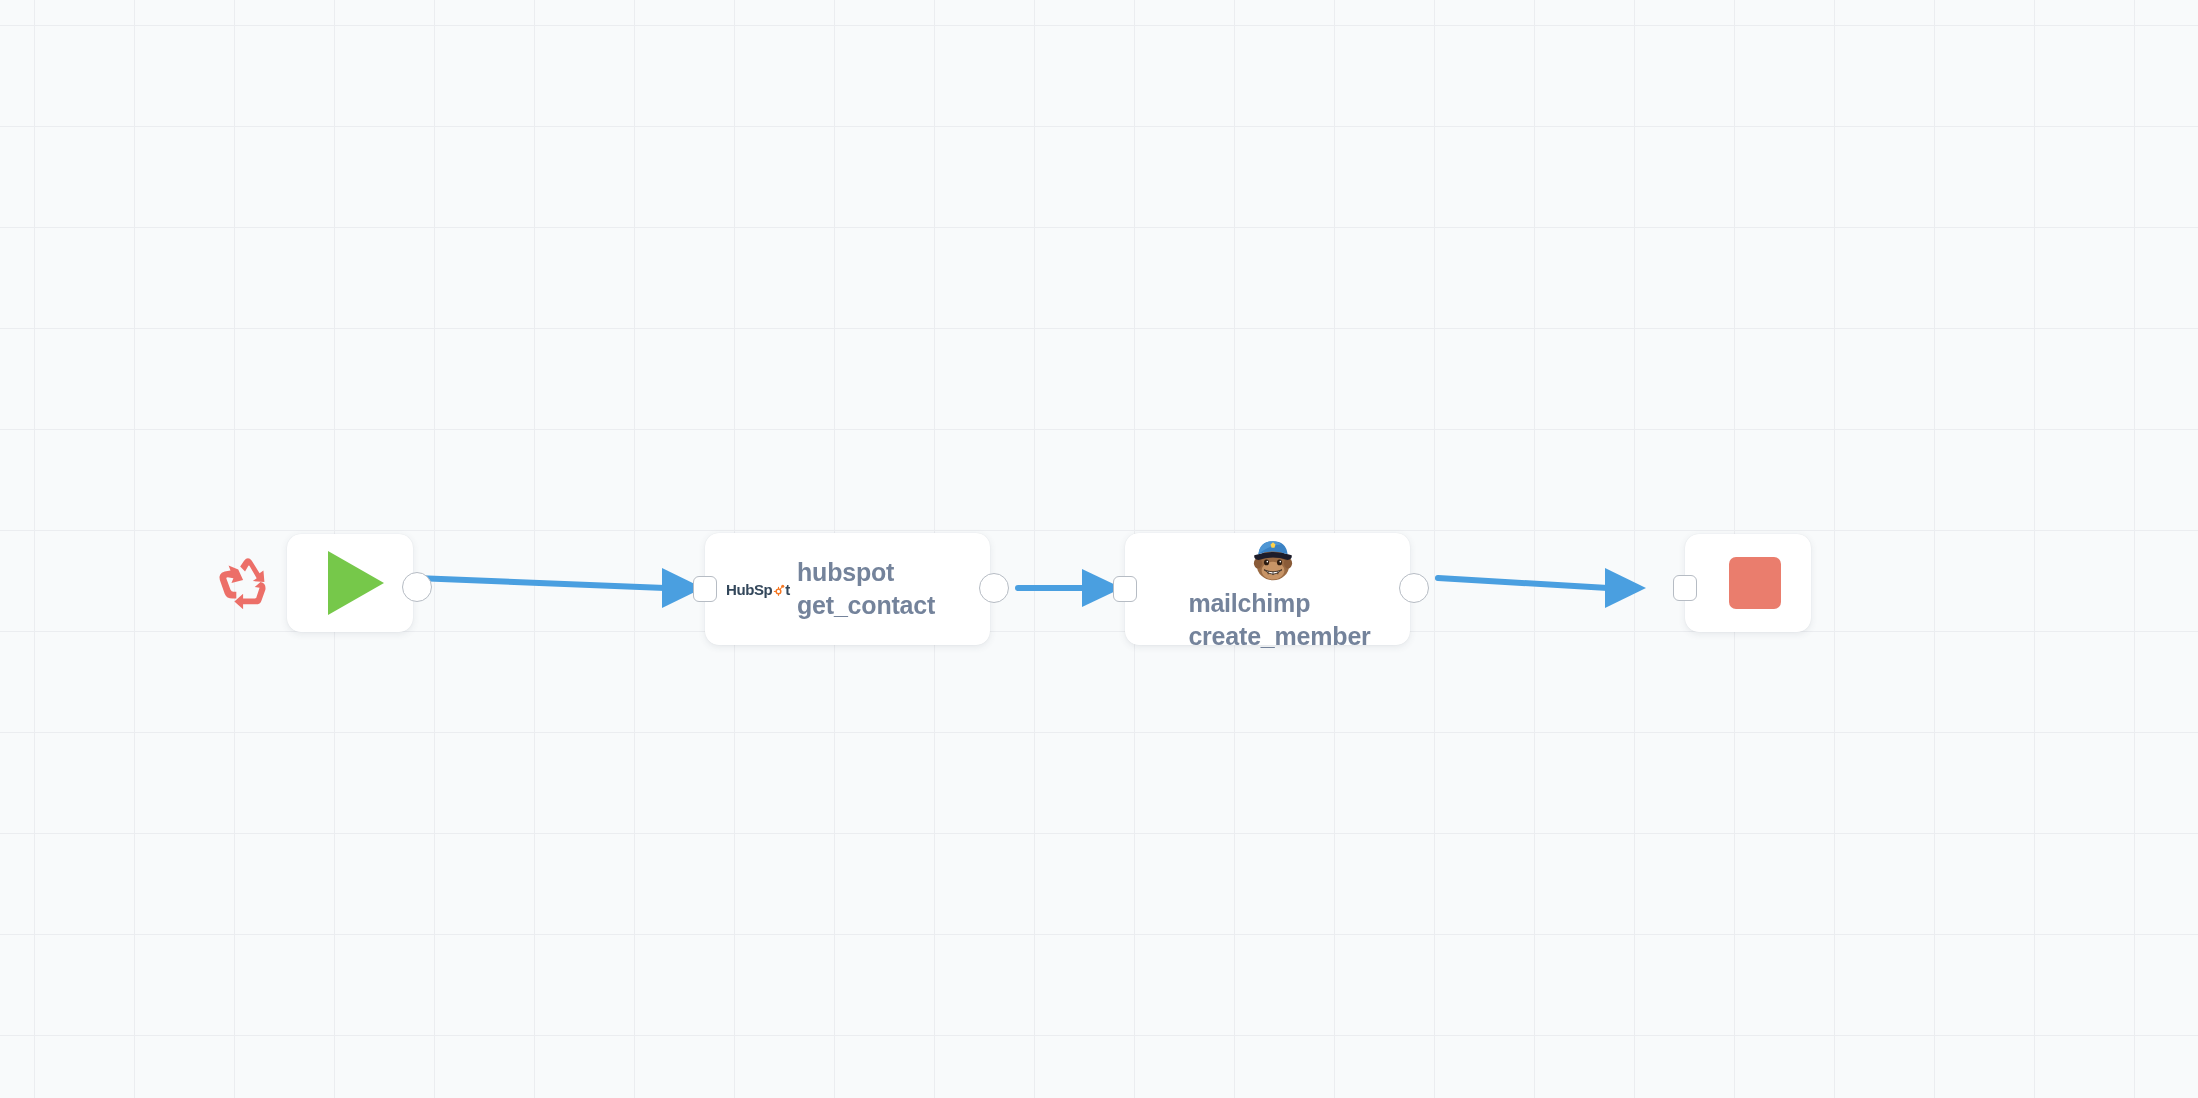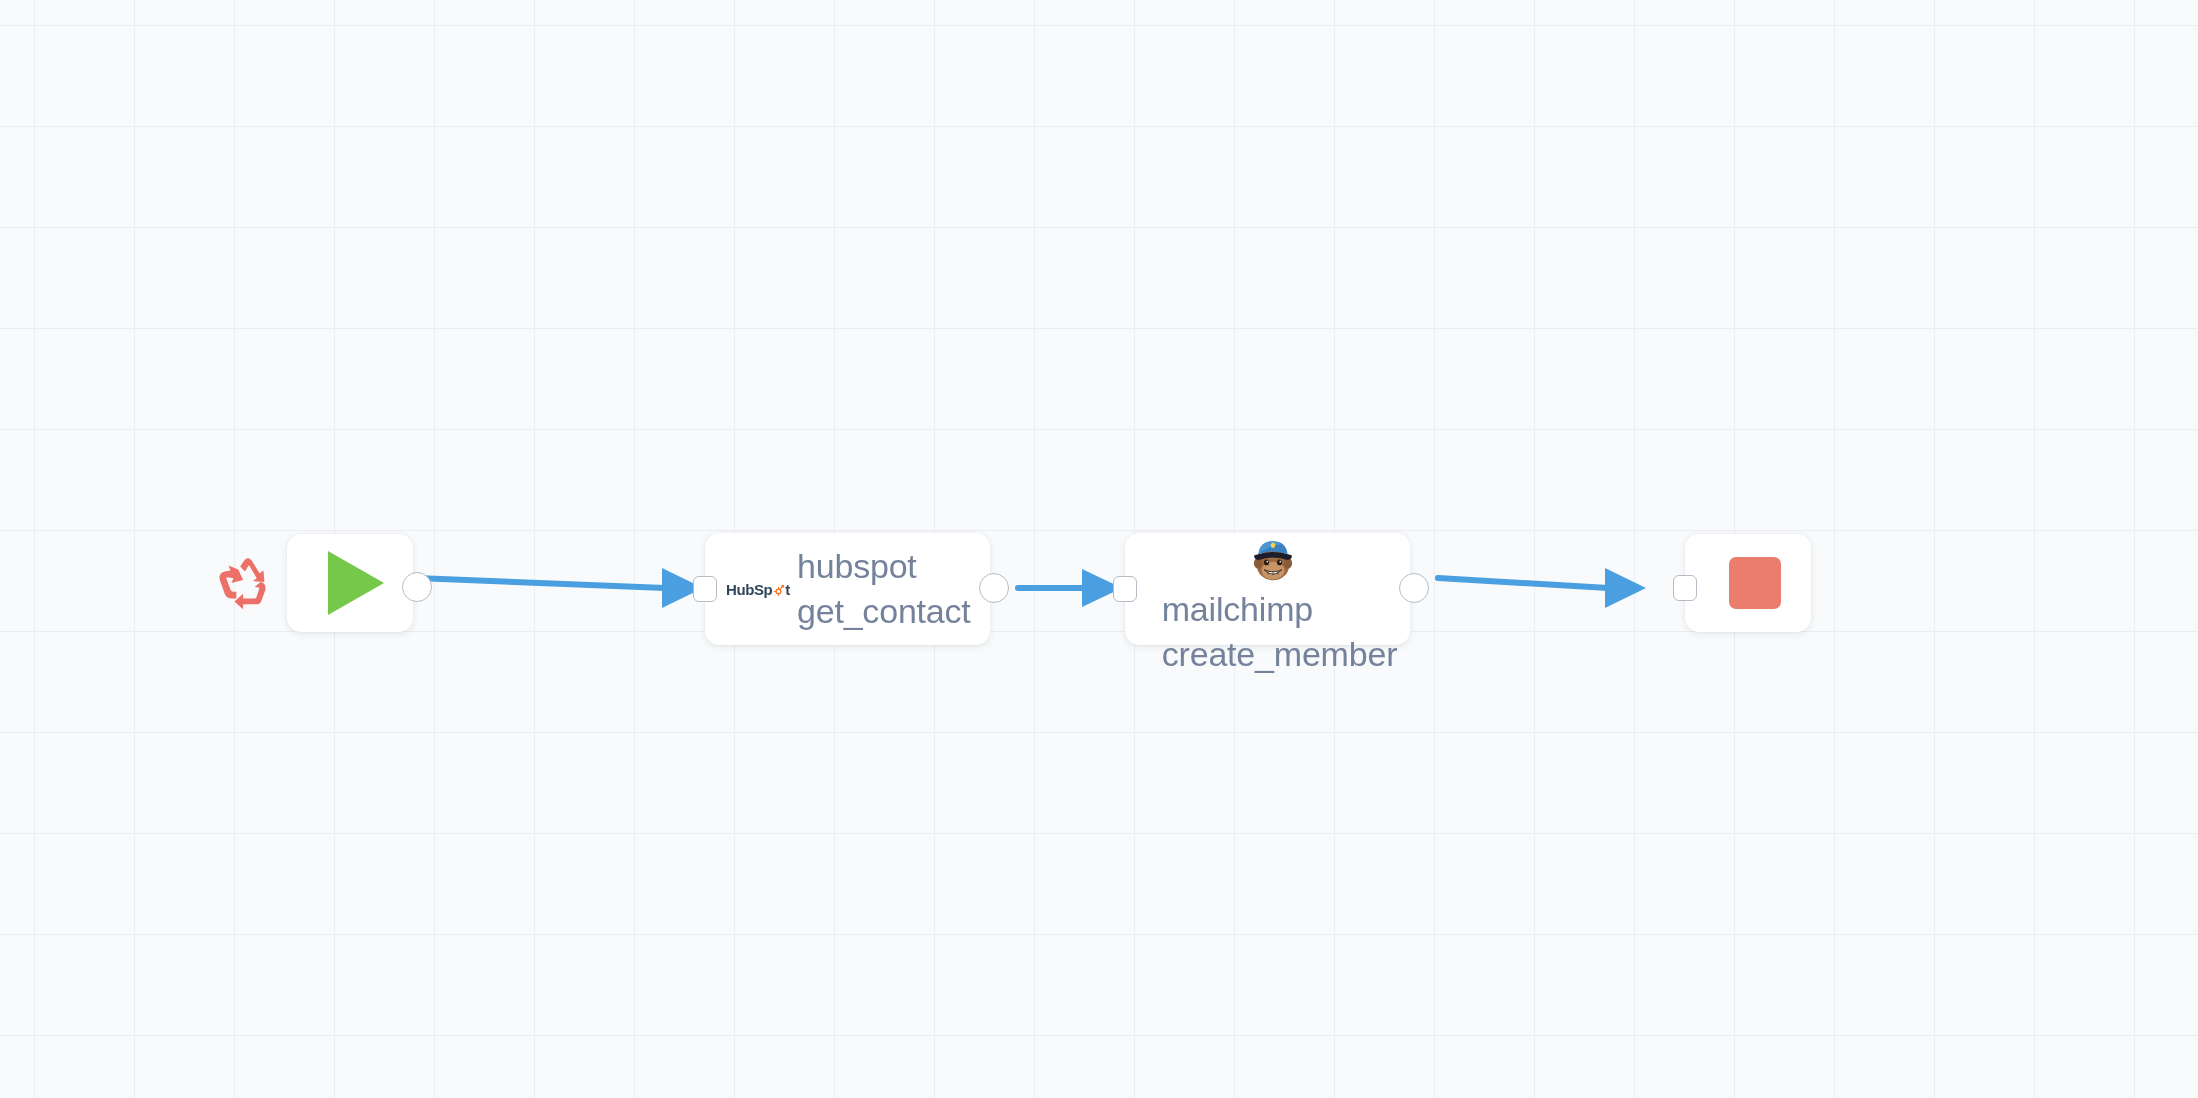--- a/index.html
+++ b/index.html
@@ -87,22 +87,22 @@
     justify-content: center;
     margin-right: 14px;
   }
   .node-labels {
     display: flex;
     flex-direction: column;
     justify-content: center;
     line-height: 1.32;
   }
   .node-labels .l1, .node-labels .l2 {
-    font-size: 34px;
-    font-weight: normal;
+    font-size: 25px;
+    font-weight: bold;
     color: #74839b;
     letter-spacing: -0.2px;
     white-space: nowrap;
   }
 
   
   .port-in {
     position: absolute;
     width: 24px;
     height: 26px;

